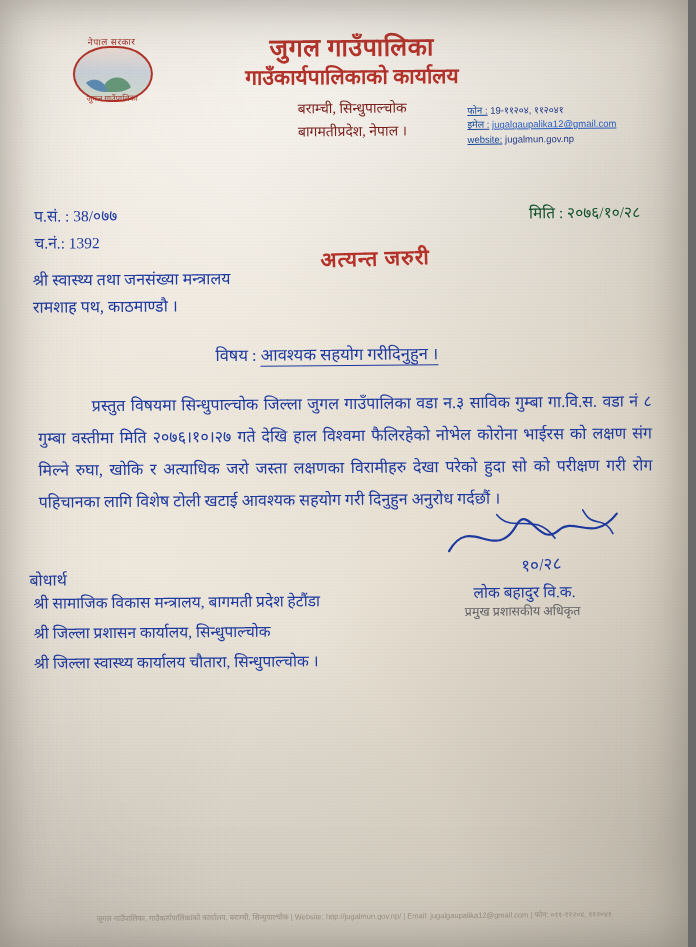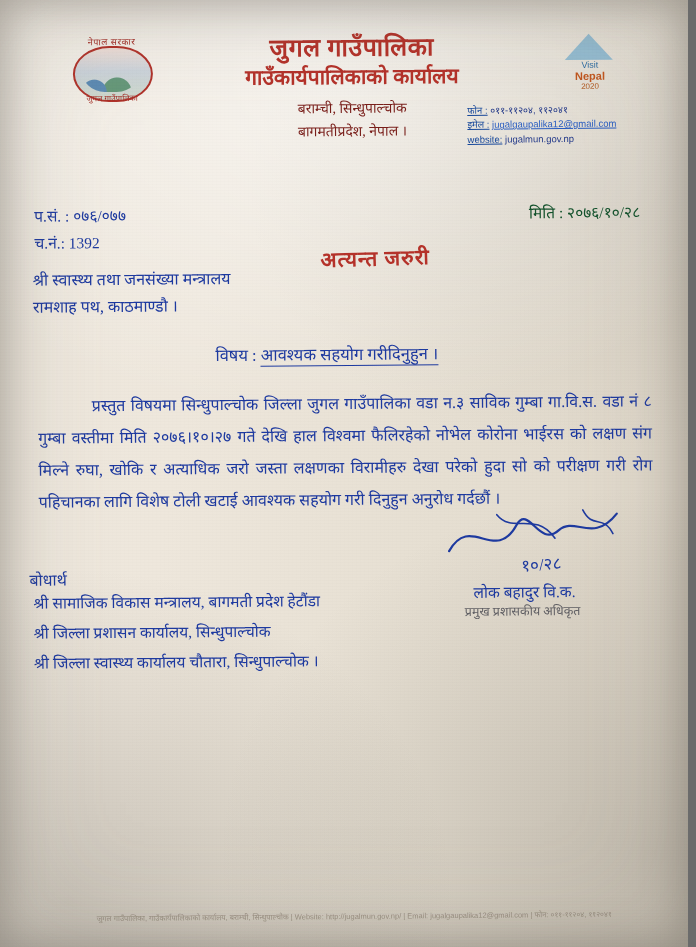--- a/index.html
+++ b/index.html
@@ -334,46 +334,40 @@
     </div>
 
     <div class="head-center">
       <div class="l1">जुगल गाउँपालिका</div>
       <div class="l2">गाउँकार्यपालिकाको कार्यालय</div>
       <div class="l3">बराम्ची, सिन्धुपाल्चोक</div>
       <div class="l4">बागमतीप्रदेश, नेपाल ।</div>
     </div>
 
 
-    <div class="visit-logo">
-      <div class="mtn"></div>
-      <div class="t1">Visit</div>
-      <div class="t2">Nepal</div>
-      <div class="t3">2020</div>
-    </div>
 
     <div class="contact">
       <div class="row">
         <span class="lab">फोन :</span>
-        <span>०११-११२०४, ११२०४१</span>
+        <span>19-११२०४, ११२०४१</span>
       </div>
       <div class="row">
         <span class="lab">इमेल :</span>
         <span class="mail">jugalgaupalika12@gmail.com</span>
       </div>
       <div class="row">
         <span class="lab">website:</span>
         <span>jugalmun.gov.np</span>
       </div>
     </div>
 
     <div class="ref">
       <div>
         <span>प.सं. :</span>
-        <span>०७६/०७७</span>
+        <span>38/०७७</span>
       </div>
       <div>
         <span>च.नं.:</span>
         <span>1392</span>
       </div>
     </div>
 
     <div class="date">
       <span>मिति :</span>
       <span>२०७६/१०/२८</span>

